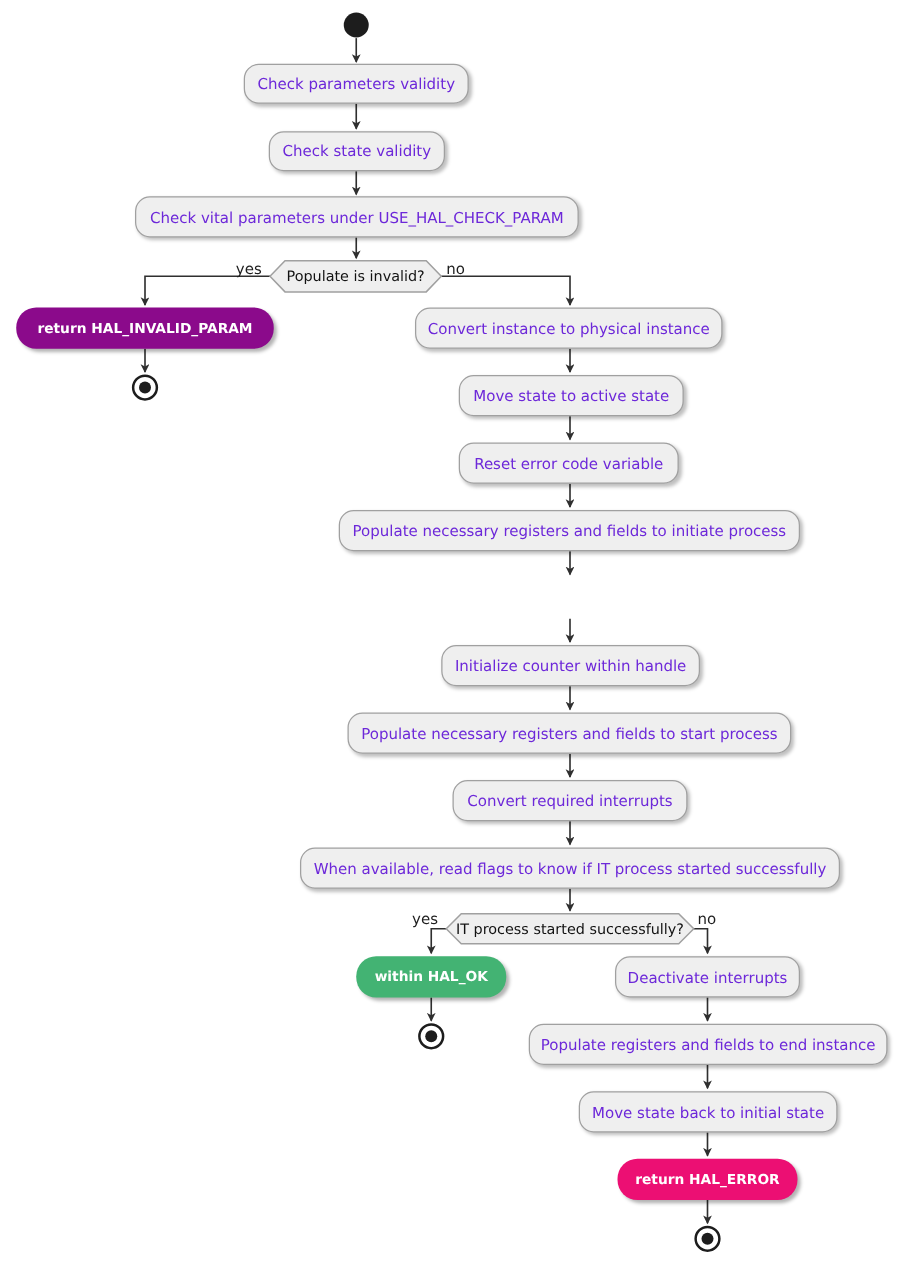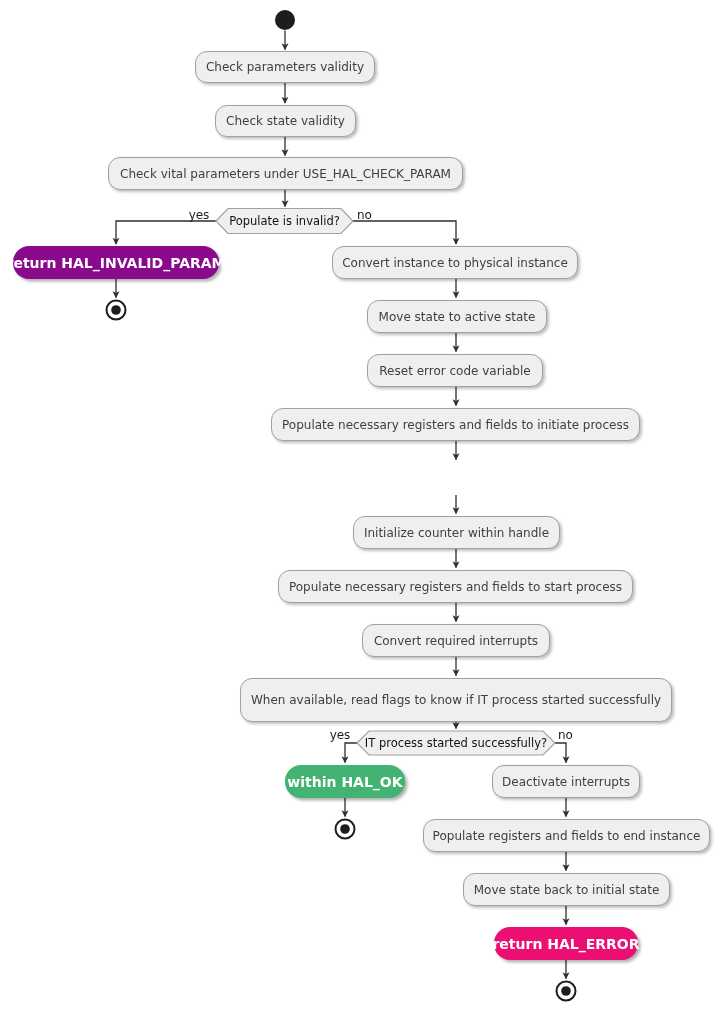--- a/index.html
+++ b/index.html
@@ -18,28 +18,28 @@
     display: flex;
     align-items: center;
     justify-content: center;
     white-space: nowrap;
   }
   .activity {
     background: #EFEFEF;
     border: 1px solid #A0A0A0;
     border-radius: 12px;
     font-size: 12px;
-    color: #404040;
+    color: #6d28d9;
     box-shadow: 2px 2px 3px rgba(0,0,0,0.25);
   }
   .return {
     border-radius: 16px;
     color: #ffffff;
     font-weight: bold;
-    font-size: 14px;
+    font-size: 11px;
     box-shadow: 2.5px 2.5px 3px rgba(0,0,0,0.3);
   }
   .return.invalid { background: #8B0A8B; }
   .return.ok      { background: #43B373; }
   .return.error   { background: #EC0F73; }
   .decision-text {
     position: absolute;
     display: flex;
     align-items: center;
     justify-content: center;
@@ -134,21 +134,21 @@
 
   <div class="node activity" style="left:271px; top:408px; width:369px; height:33px;">Populate necessary registers and fields to initiate process</div>
 
 
   <div class="node activity" style="left:353px; top:516px; width:207px; height:33px;">Initialize counter within handle</div>
 
   <div class="node activity" style="left:278px; top:570px; width:355px; height:33px;">Populate necessary registers and fields to start process</div>
 
   <div class="node activity" style="left:362px; top:624px; width:188px; height:33px;">Convert required interrupts</div>
 
-  <div class="node activity" style="left:240px; top:678px; width:432px; height:44px;">When available, read flags to know if IT process started successfully</div>
+  <div class="node activity" style="left:240px; top:678px; width:432px; height:33px;">When available, read flags to know if IT process started successfully</div>
 
   <div class="decision-text" style="left:357px; top:731px; width:198px; height:24px;">IT process started successfully?</div>
   <div class="branch-label right-align" style="left:325px; top:728px; width:30px;">yes</div>
   <div class="branch-label" style="left:558px; top:728px;">no</div>
 
   <div class="node return ok" style="left:285px; top:765px; width:120px; height:33px;">within HAL_OK</div>
 
   <div class="node activity" style="left:492px; top:765px; width:148px; height:33px;">Deactivate interrupts</div>
 
   <div class="node activity" style="left:423px; top:819px; width:287px; height:33px;">Populate registers and fields to end instance</div>

